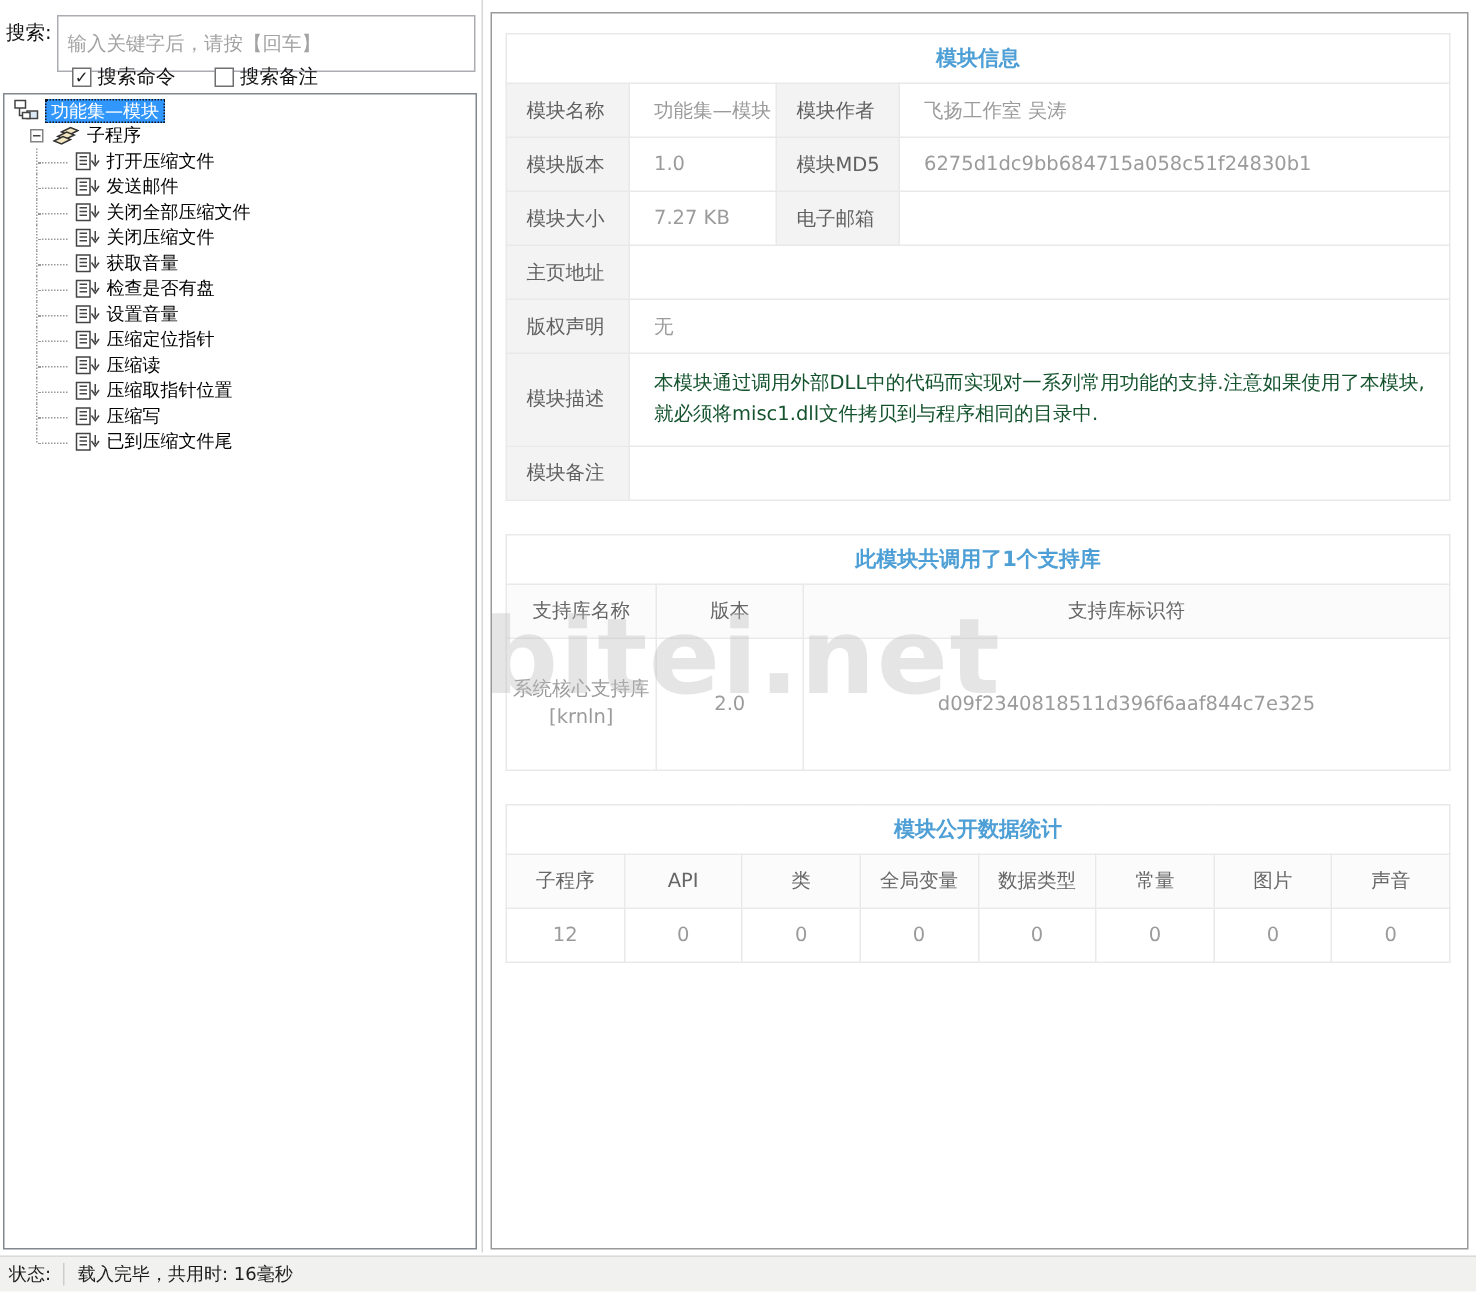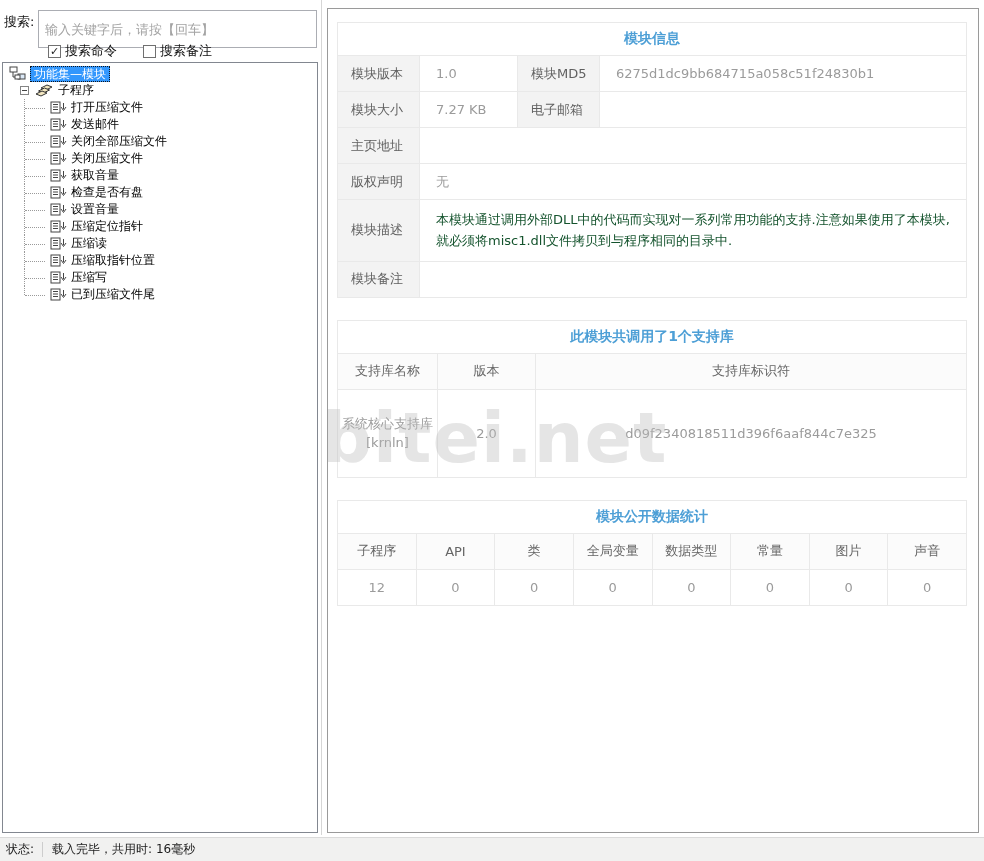--- a/index.html
+++ b/index.html
@@ -271,20 +271,26 @@
         <col style="width:82px">
         <col style="width:98px">
         <col style="width:82px">
         <col>
       </colgroup>
     <tbody>
         <tr>
           <td class="caption-cell" colspan="4">模块信息</td>
         </tr>
     <tr>
+      <td class="lbl">模块名称</td>
+      <td class="val">功能集—模块</td>
+      <td class="lbl">模块作者</td>
+      <td class="val">飞扬工作室 吴涛</td>
+    </tr>
+    <tr>
       <td class="lbl">模块版本</td>
       <td class="val">1.0</td>
       <td class="lbl">模块MD5</td>
       <td class="val">6275d1dc9bb684715a058c51f24830b1</td>
     </tr>
     <tr>
       <td class="lbl">模块大小</td>
       <td class="val">7.27 KB</td>
       <td class="lbl">电子邮箱</td>
       <td class="val"></td>

